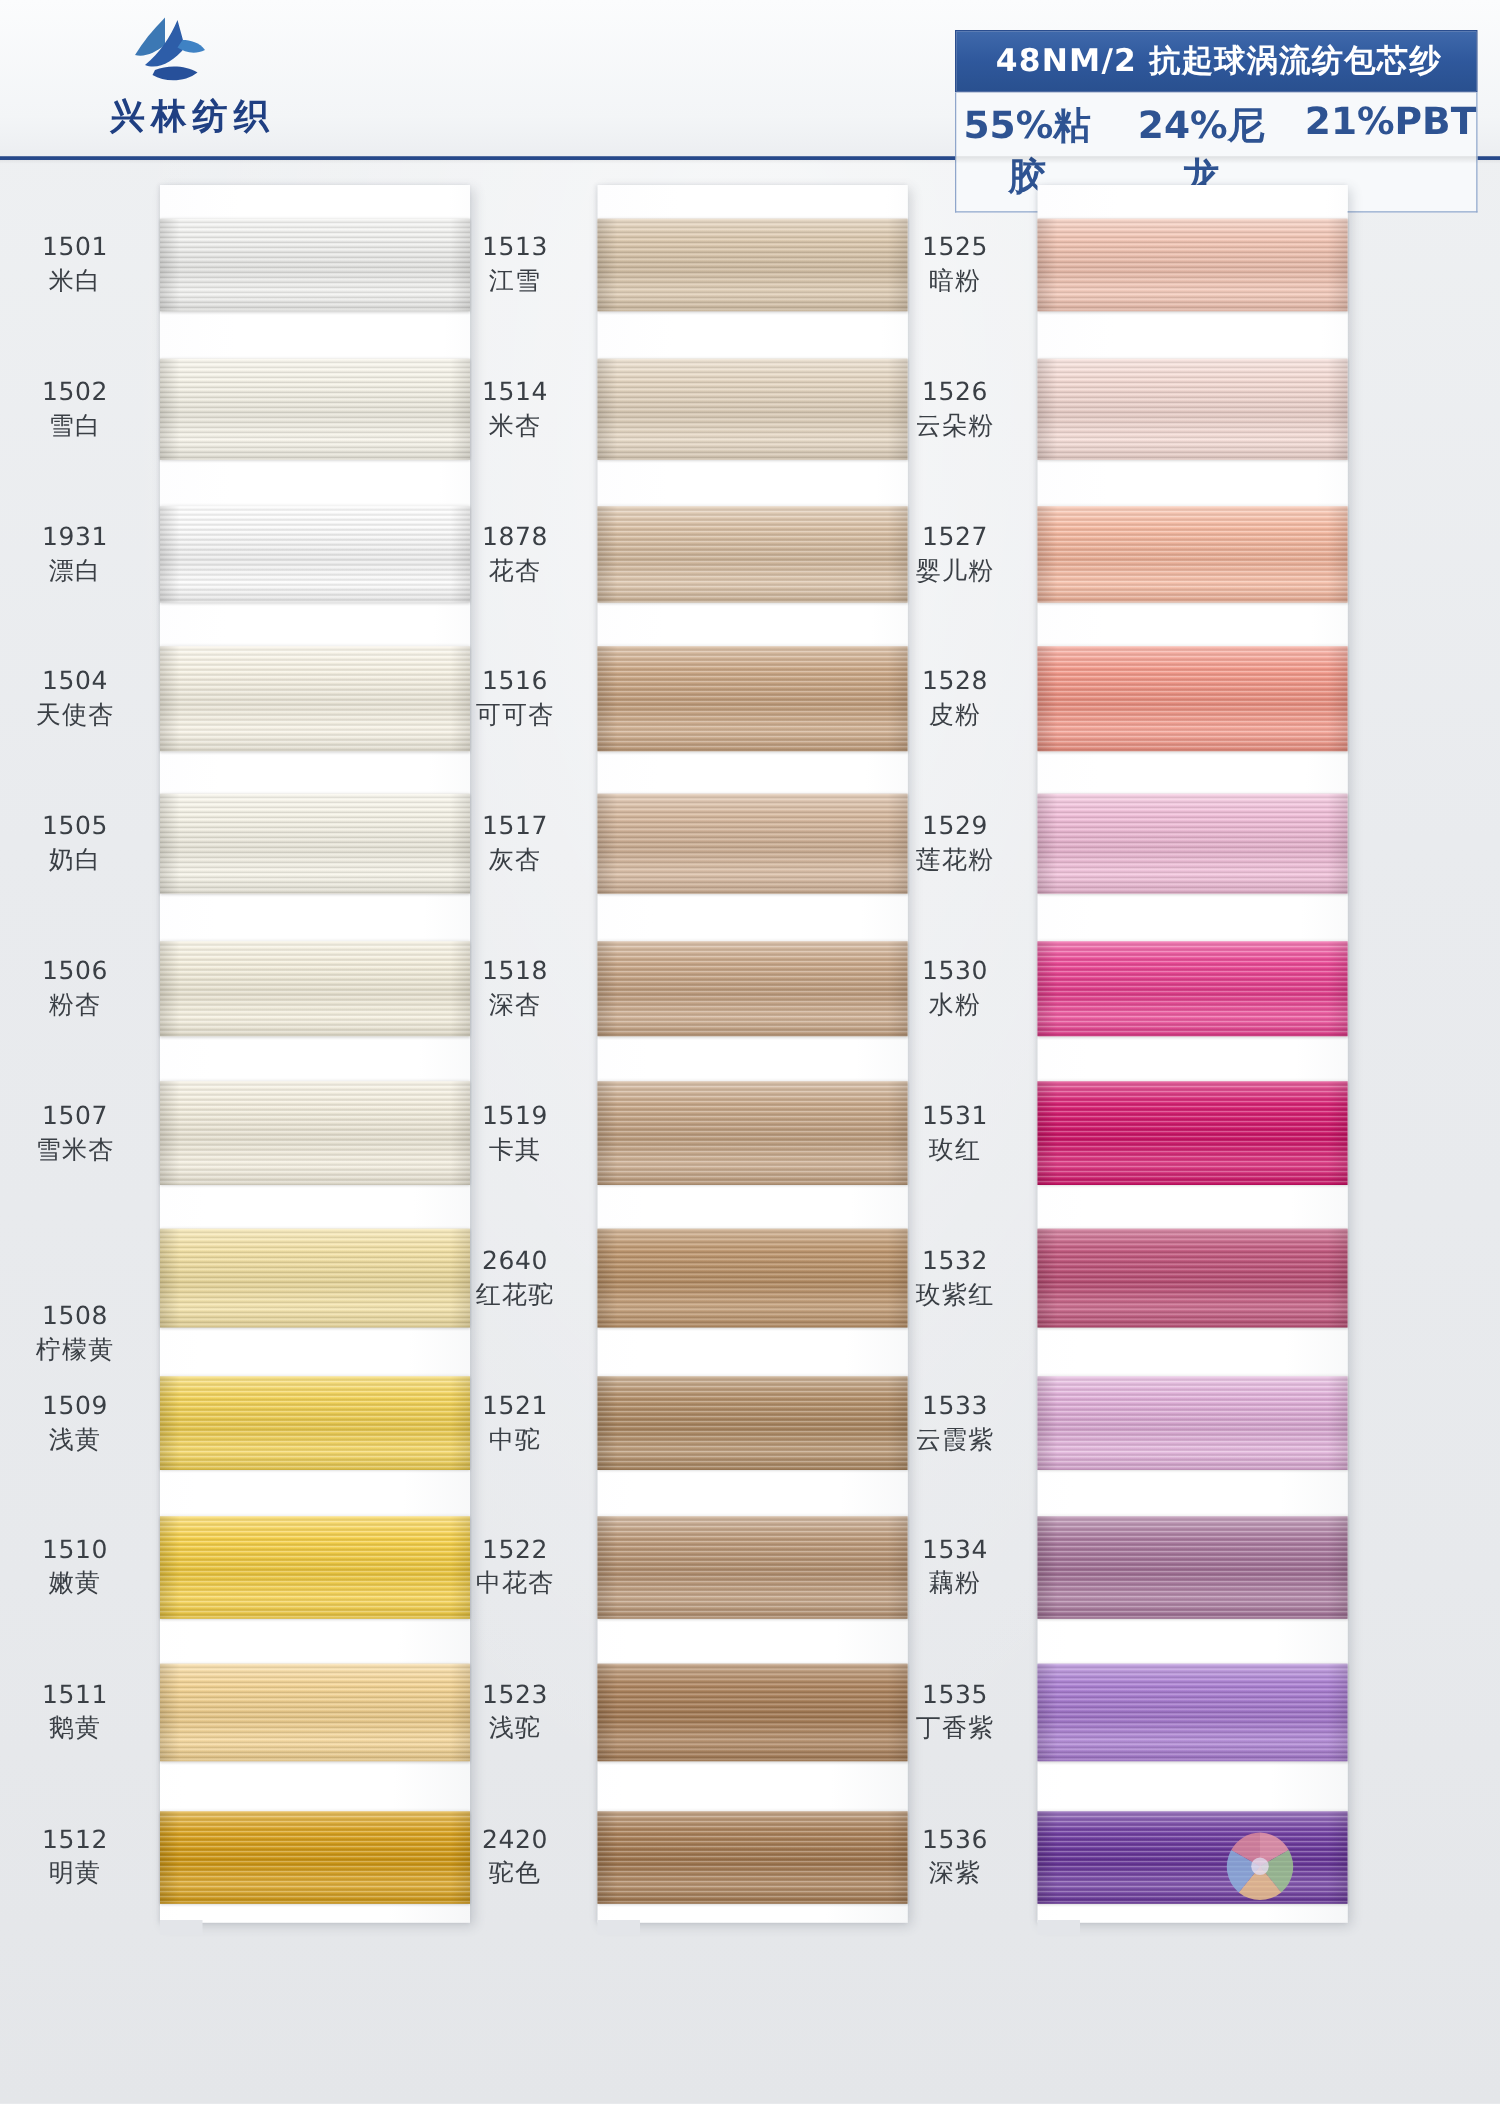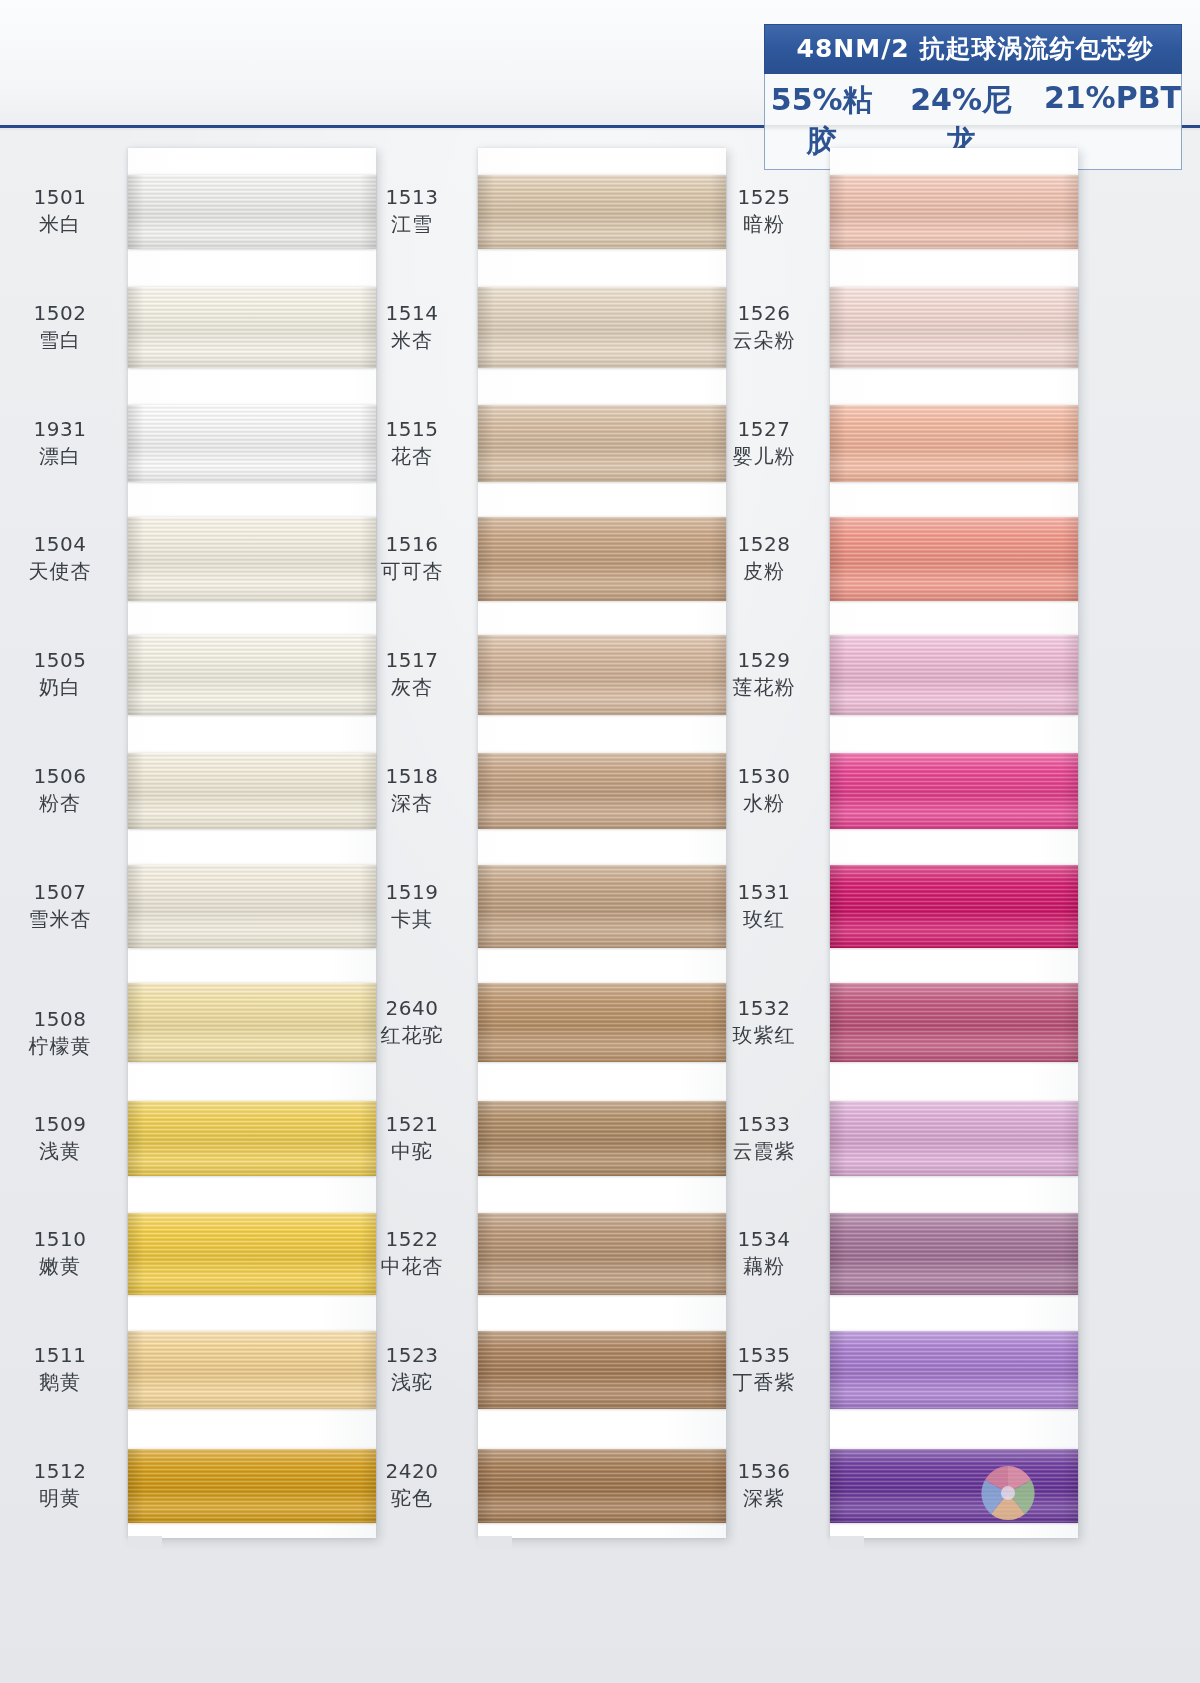--- a/index.html
+++ b/index.html
@@ -135,20 +135,31 @@
     position:absolute;left:975px;top:1460px;width:66px;height:66px;opacity:.92;
   }
 </style>
 </head>
 <body>
 
 <div id="page">
 
   <div id="header">
 
+    <div class="brand">
+      <div class="brand-mark">
+        <svg viewBox="0 0 72 62" width="72" height="62">
+          <path d="M30 2 C20 12, 12 22, 6 32 C14 34, 22 30, 30 24 Z" fill="#3c78b4"></path>
+          <path d="M40 4 C34 18, 26 30, 14 40 C24 44, 36 38, 46 26 Z" fill="#2d5da8"></path>
+          <path d="M44 20 C50 20, 58 22, 62 28 C54 32, 46 30, 40 26 Z" fill="#3f82c4"></path>
+          <path d="M22 44 C32 40, 46 40, 56 46 C46 54, 30 54, 20 48 Z" fill="#27509a"></path>
+        </svg>
+      </div>
+      <div class="brand-name">兴林纺织</div>
+    </div>
 
     <div class="spec">
       <div class="spec-title">48NM/2 抗起球涡流纺包芯纱</div>
       <div class="spec-sub">
         <span>55%粘胶</span>
         <span>24%尼龙</span>
         <span>21%PBT</span>
       </div>
     </div>
 
@@ -176,21 +187,21 @@
         <div class="name">奶白</div>
       </div>
       <div class="label" style="top: 615.083px;">
         <div class="code">1506</div>
         <div class="name">粉杏</div>
       </div>
       <div class="label" style="top: 730.917px;">
         <div class="code">1507</div>
         <div class="name">雪米杏</div>
       </div>
-      <div class="label" style="top: 858px;">
+      <div class="label" style="top: 891px;">
         <div class="code">1508</div>
         <div class="name">柠檬黄</div>
       </div>
       <div class="label" style="top: 962.583px;">
         <div class="code">1509</div>
         <div class="name">浅黄</div>
       </div>
       <div class="label" style="top: 1078.42px;">
         <div class="code">1510</div>
         <div class="name">嫩黄</div>
@@ -207,21 +218,21 @@
   <div class="labels" id="lab-1">
       <div class="label" style="top: 35.9167px;">
         <div class="code">1513</div>
         <div class="name">江雪</div>
       </div>
       <div class="label" style="top: 151.75px;">
         <div class="code">1514</div>
         <div class="name">米杏</div>
       </div>
       <div class="label" style="top: 267.583px;">
-        <div class="code">1515</div>
+        <div class="code">1878</div>
         <div class="name">花杏</div>
       </div>
       <div class="label" style="top: 383.417px;">
         <div class="code">1516</div>
         <div class="name">可可杏</div>
       </div>
       <div class="label" style="top: 499.25px;">
         <div class="code">1517</div>
         <div class="name">灰杏</div>
       </div>

